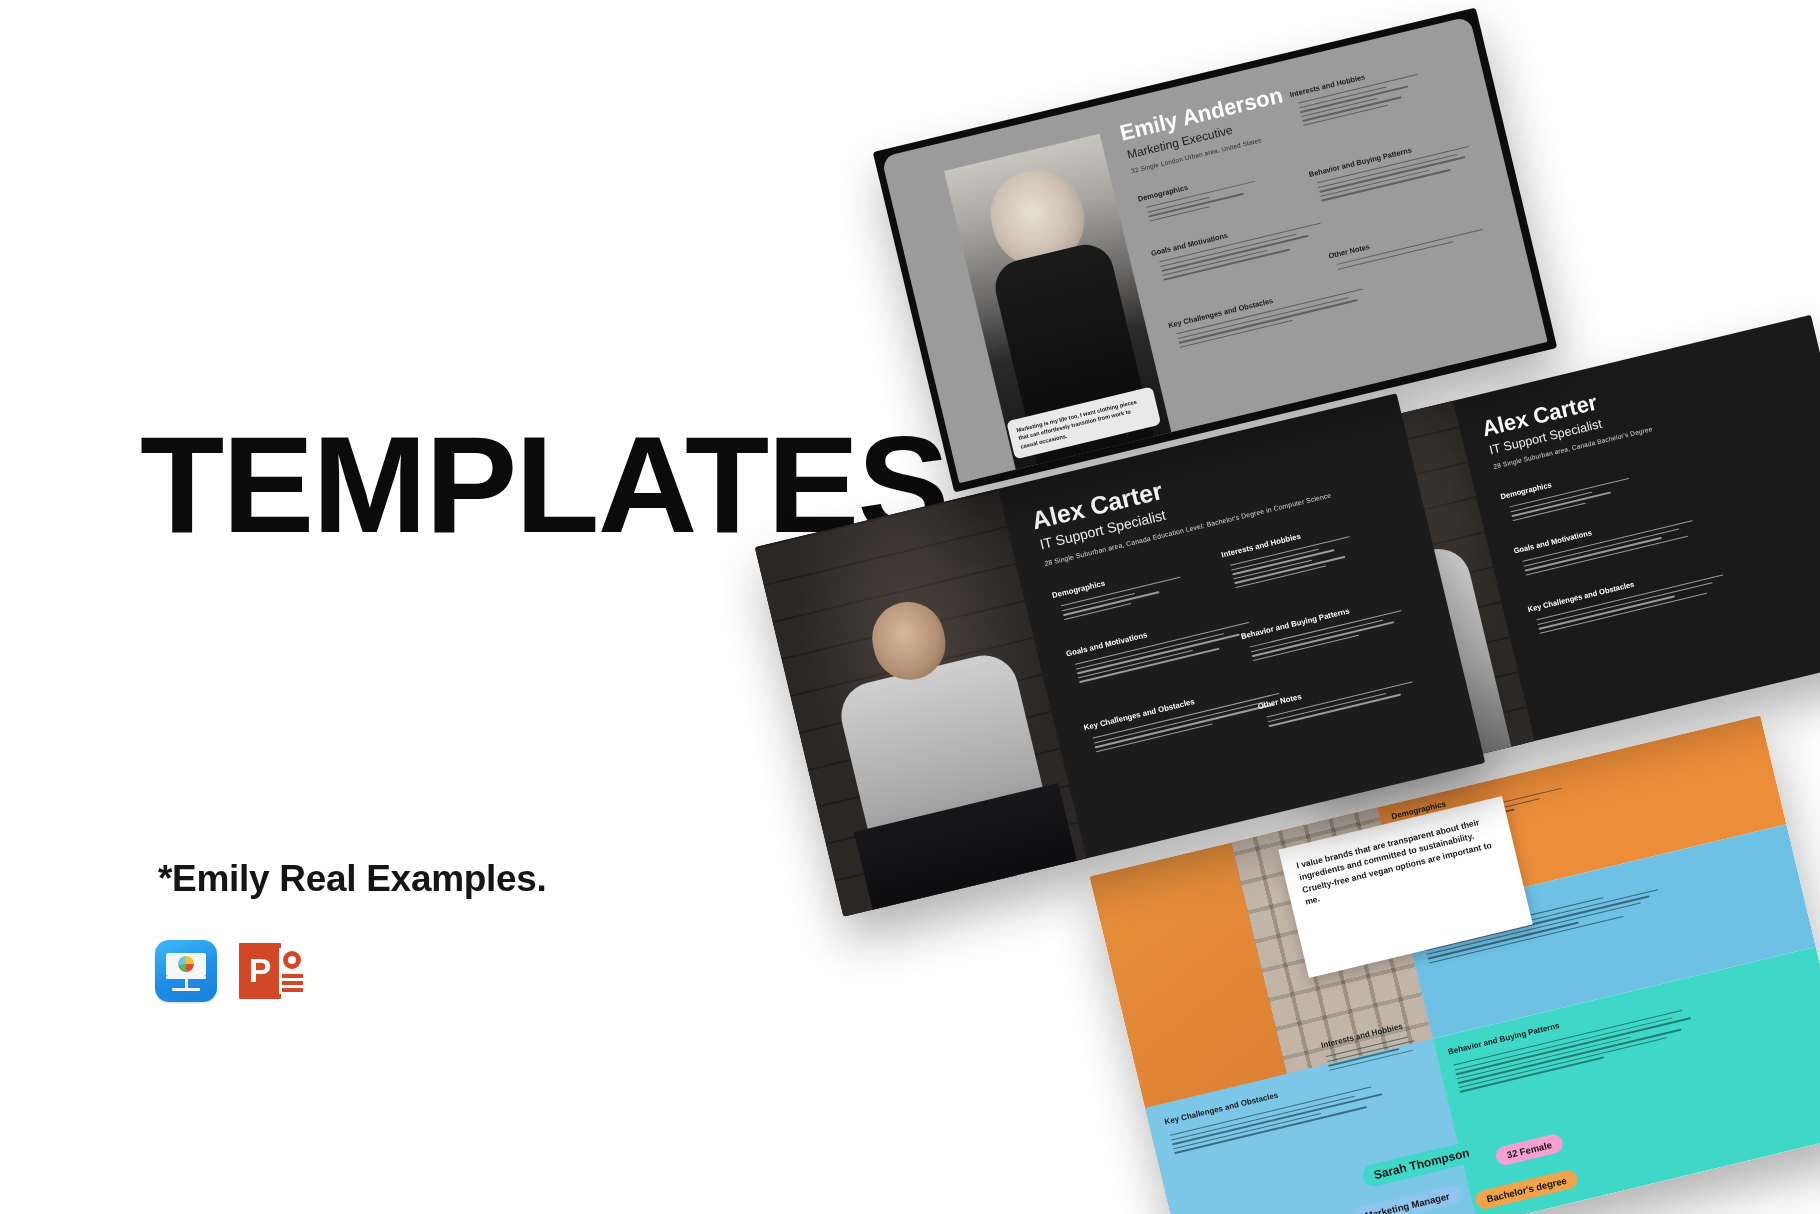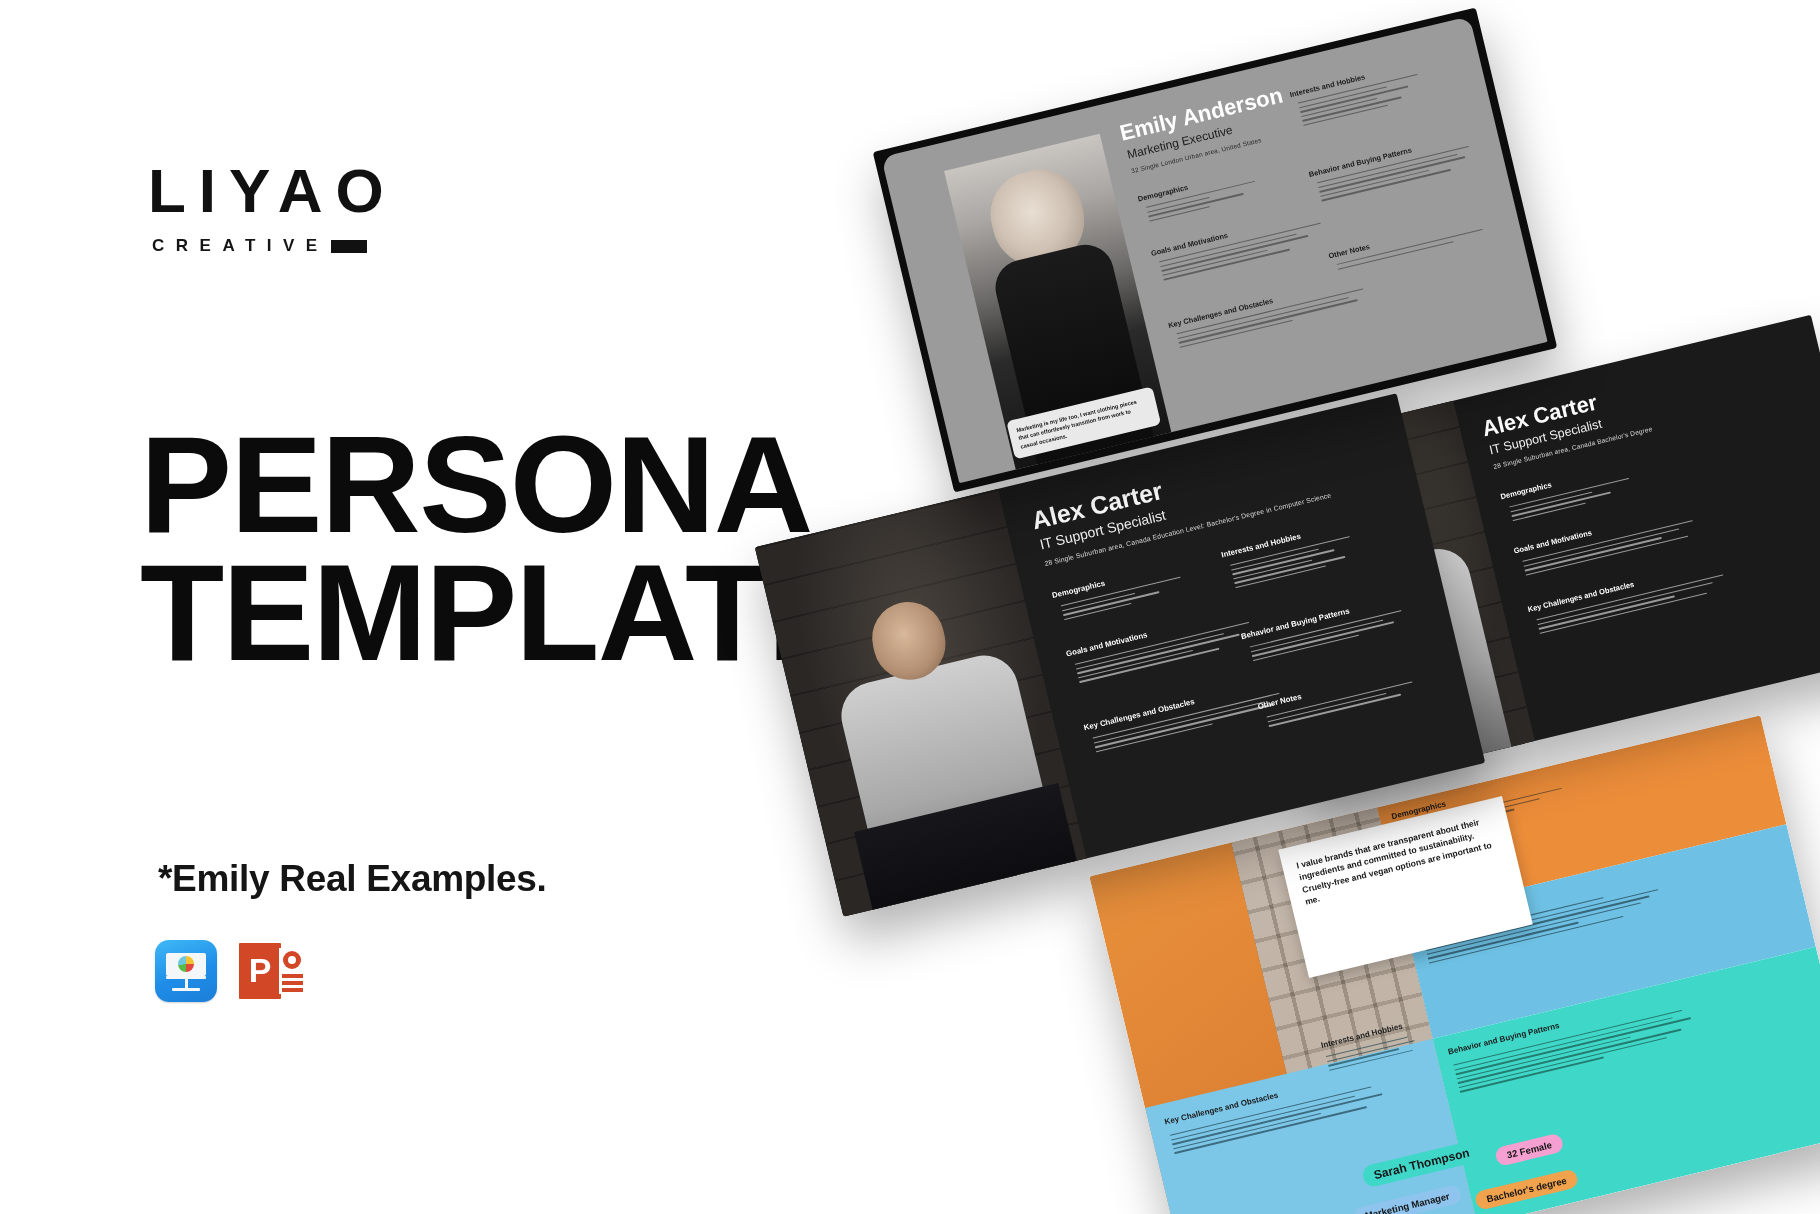--- a/index.html
+++ b/index.html
@@ -229,30 +229,22 @@
   .lines { position: absolute; }
   .lines i { display: block; background: currentColor; opacity: .62; height: 1.4px; margin-bottom: 3.2px; border-radius: 1px; }
 </style>
 </head>
 <body>
 
 <div class="stage">
 
   <div class="left">
 
-    <div class="logo">
-      <div class="logo-word">LIYAO</div>
-      <div class="logo-sub-row">
-        <div class="logo-sub">CREATIVE</div>
-        <div class="logo-block"></div>
-      </div>
-    </div>
 
     <div class="headline">
-      <div class="headline-line">PERSONA</div>
       <div class="headline-line second">TEMPLATES</div>
     </div>
 
     <div class="subline">*Emily Real Examples.</div>
 
     <div class="apps">
       <div class="ico-keynote">
         <div class="kn-screen">
           <div class="kn-pie"></div>
         </div>

